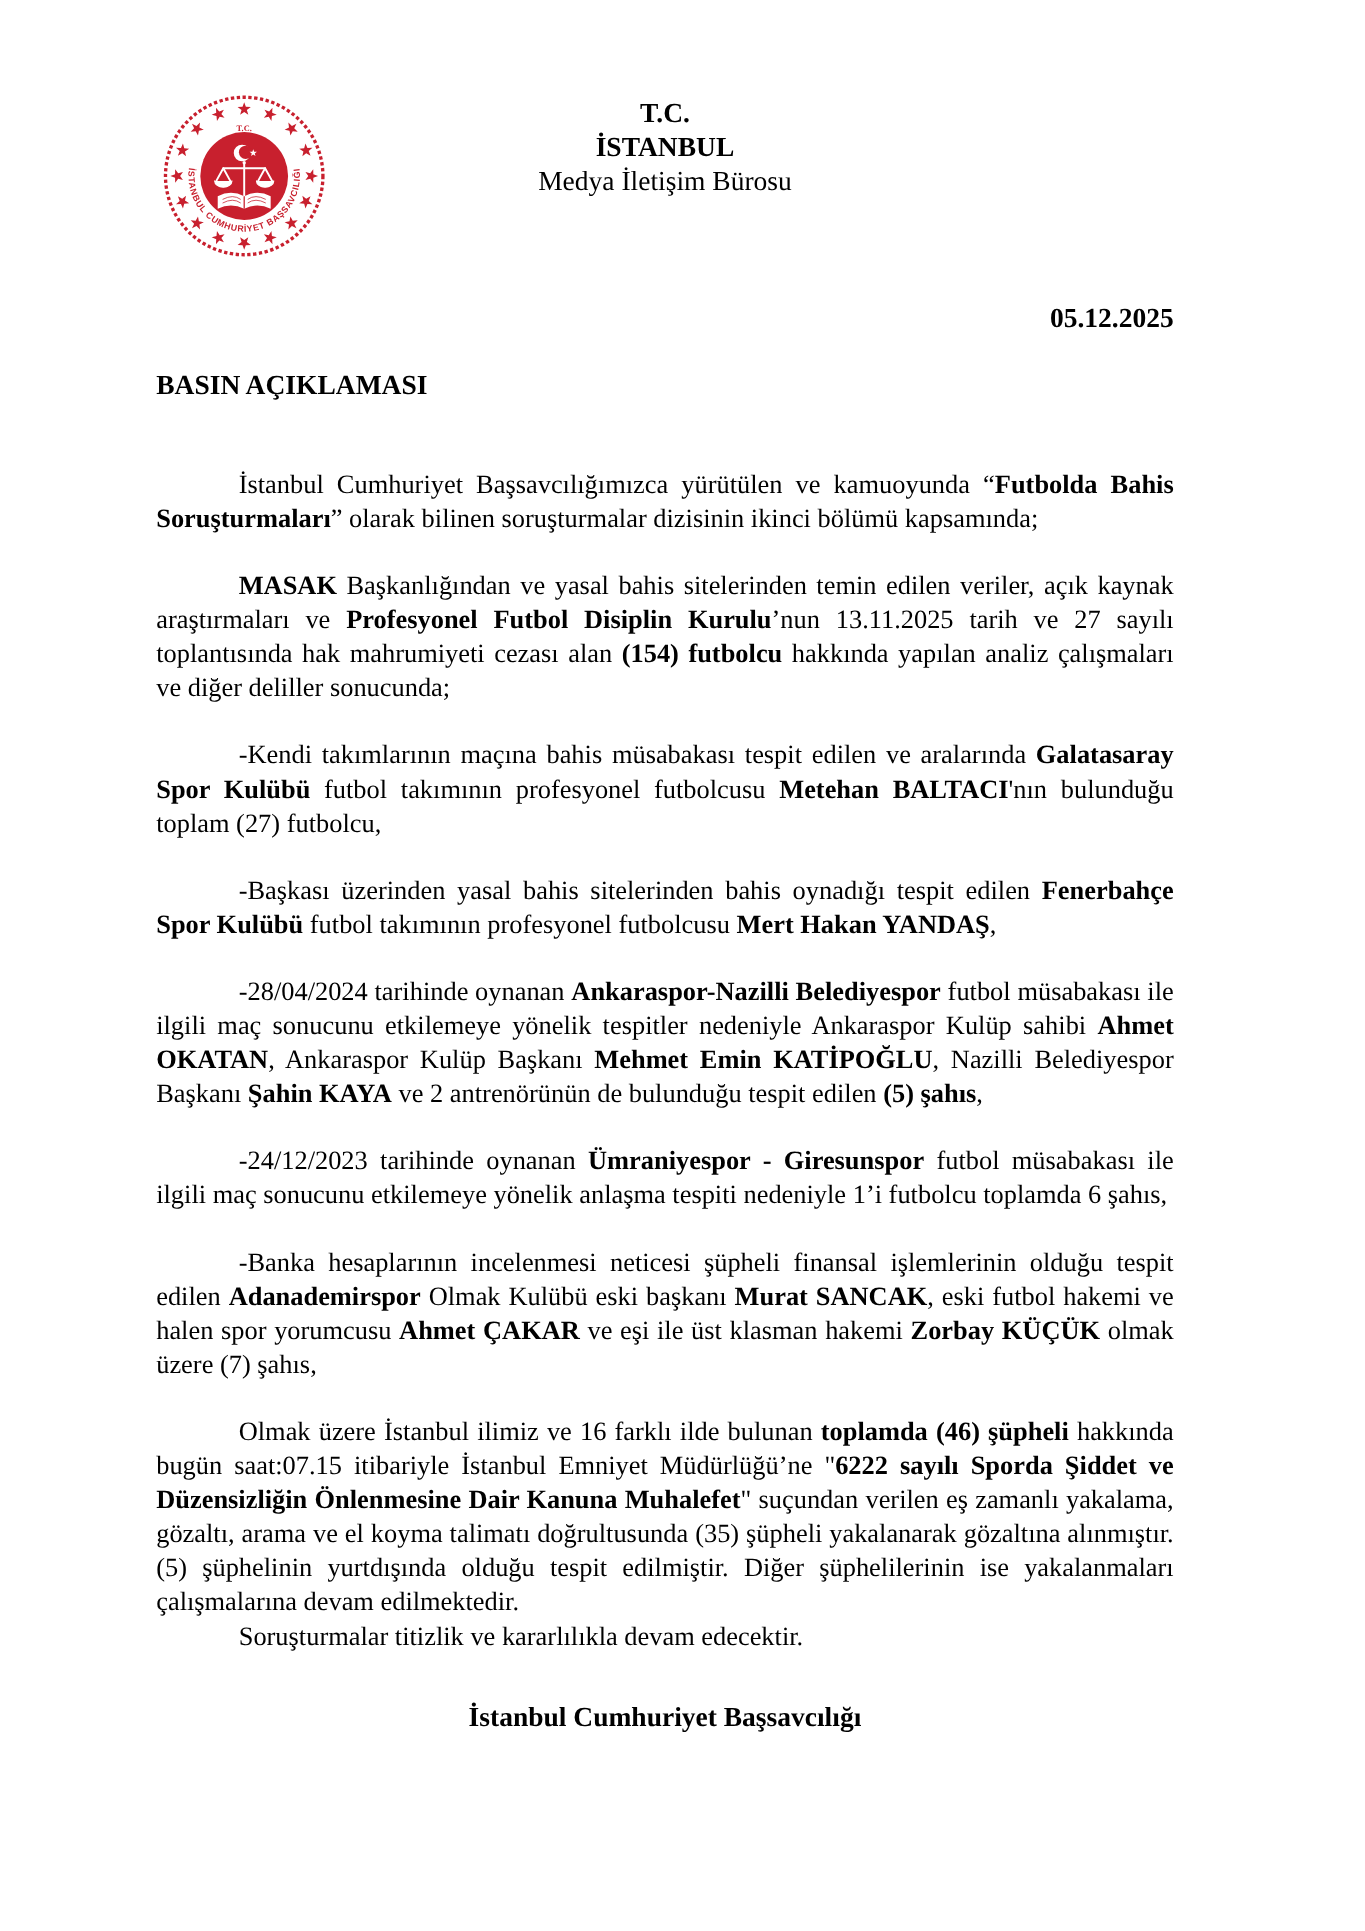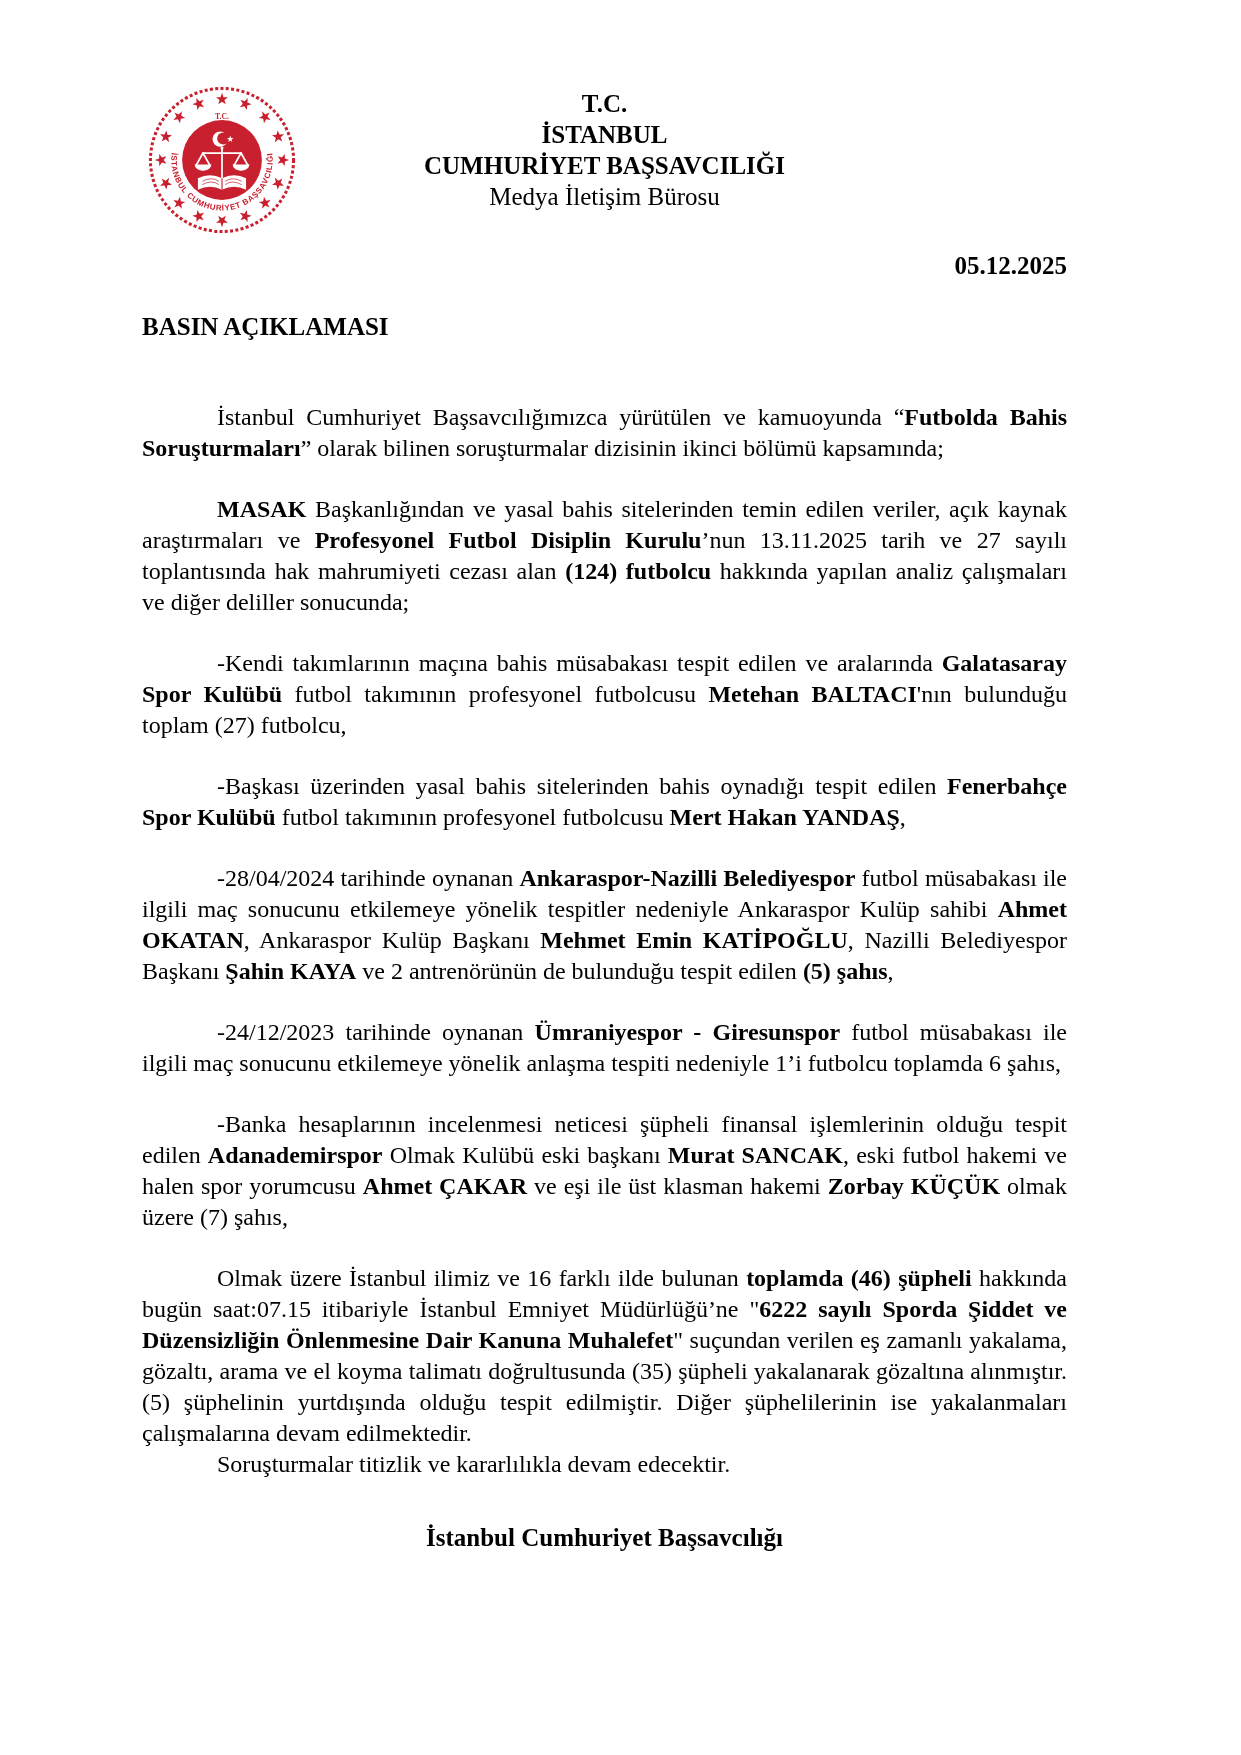--- a/index.html
+++ b/index.html
@@ -35,21 +35,21 @@
   .header-text {
     text-align: center;
     font-size: 25px;
     line-height: 31px;
   }
   .h-line.bold { font-weight: bold; }
   .date {
     text-align: right;
     font-weight: bold;
     font-size: 25px;
-    margin-top: 4px;
+    margin-top: 28px;
     line-height: 31px;
   }
   .doc-title {
     font-weight: bold;
     font-size: 25px;
     margin: 30px 0 0 0;
     line-height: 31px;
   }
   .document-body {
     margin-top: 60px;
@@ -134,32 +134,31 @@
         <path d="M41 74.5 Q 50.5 69.5 60 74.5 Q 69.5 69.5 79 74.5 L 79 83.5 Q 69.5 78.8 60 83.5 Q 50.5 78.8 41 83.5 Z" fill="#ffffff"></path>
         <path d="M60 74.5 V 83.5" stroke="#C8202E" stroke-width="0.9" fill="none"></path>
         <path d="M44.5 76.8 Q 52 72.8 57.5 76.8 M44.5 79.4 Q 52 75.4 57.5 79.4" stroke="#C8202E" stroke-width="0.55" fill="none"></path>
         <path d="M62.5 76.8 Q 68 72.8 75.5 76.8 M62.5 79.4 Q 68 75.4 75.5 79.4" stroke="#C8202E" stroke-width="0.55" fill="none"></path>
       </g>
     </svg>
 
     <div class="header-text">
       <div class="h-line bold">T.C.</div>
       <div class="h-line bold">İSTANBUL</div>
-      <div class="h-line bold">CUMHURİYET BAŞSAVCILIĞI</div>
       <div class="h-line">Medya İletişim Bürosu</div>
     </div>
   </div>
 
   <div class="date">05.12.2025</div>
 
   <h1 class="doc-title">BASIN AÇIKLAMASI</h1>
 
   <div class="document-body">
       <p class="para"><span>İstanbul Cumhuriyet Başsavcılığımızca yürütülen ve kamuoyunda “</span><b>Futbolda Bahis Soruşturmaları</b><span>” olarak bilinen soruşturmalar dizisinin ikinci bölümü kapsamında;</span></p>
-      <p class="para"><b>MASAK</b><span> Başkanlığından ve yasal bahis sitelerinden temin edilen veriler, açık kaynak araştırmaları ve </span><b>Profesyonel Futbol Disiplin Kurulu</b><span>’nun 13.11.2025 tarih ve 27 sayılı toplantısında hak mahrumiyeti cezası alan </span><b>(124) futbolcu</b><span> hakkında yapılan analiz çalışmaları ve diğer deliller sonucunda;</span></p>
+      <p class="para"><b>MASAK</b><span> Başkanlığından ve yasal bahis sitelerinden temin edilen veriler, açık kaynak araştırmaları ve </span><b>Profesyonel Futbol Disiplin Kurulu</b><span>’nun 13.11.2025 tarih ve 27 sayılı toplantısında hak mahrumiyeti cezası alan </span><b>(154) futbolcu</b><span> hakkında yapılan analiz çalışmaları ve diğer deliller sonucunda;</span></p>
       <p class="para"><span>-Kendi takımlarının maçına bahis müsabakası tespit edilen ve aralarında </span><b>Galatasaray Spor Kulübü</b><span> futbol takımının profesyonel futbolcusu </span><b>Metehan BALTACI</b><span>'nın bulunduğu toplam (27) futbolcu,</span></p>
       <p class="para"><span>-Başkası üzerinden yasal bahis sitelerinden bahis oynadığı tespit edilen </span><b>Fenerbahçe Spor Kulübü</b><span> futbol takımının profesyonel futbolcusu </span><b>Mert Hakan YANDAŞ</b><span>,</span></p>
       <p class="para"><span>-28/04/2024 tarihinde oynanan </span><b>Ankaraspor-Nazilli Belediyespor</b><span> futbol müsabakası ile ilgili maç sonucunu etkilemeye yönelik tespitler nedeniyle Ankaraspor Kulüp sahibi </span><b>Ahmet OKATAN</b><span>, Ankaraspor Kulüp Başkanı </span><b>Mehmet Emin KATİPOĞLU</b><span>, Nazilli Belediyespor Başkanı </span><b>Şahin KAYA</b><span> ve 2 antrenörünün de bulunduğu tespit edilen </span><b>(5) şahıs</b><span>,</span></p>
       <p class="para"><span>-24/12/2023 tarihinde oynanan </span><b>Ümraniyespor - Giresunspor</b><span> futbol müsabakası ile ilgili maç sonucunu etkilemeye yönelik anlaşma tespiti nedeniyle 1’i futbolcu toplamda 6 şahıs,</span></p>
       <p class="para"><span>-Banka hesaplarının incelenmesi neticesi şüpheli finansal işlemlerinin olduğu tespit edilen </span><b>Adanademirspor</b><span> Olmak Kulübü eski başkanı </span><b>Murat SANCAK</b><span>, eski futbol hakemi ve halen spor yorumcusu </span><b>Ahmet ÇAKAR</b><span> ve eşi ile üst klasman hakemi </span><b>Zorbay KÜÇÜK</b><span> olmak üzere (7) şahıs,</span></p>
       <p class="para"><span>Olmak üzere İstanbul ilimiz ve 16 farklı ilde bulunan </span><b>toplamda (46) şüpheli</b><span> hakkında bugün saat:07.15 itibariyle İstanbul Emniyet Müdürlüğü’ne "</span><b>6222 sayılı Sporda Şiddet ve Düzensizliğin Önlenmesine Dair Kanuna Muhalefet</b><span>" suçundan verilen eş zamanlı yakalama, gözaltı, arama ve el koyma talimatı doğrultusunda (35) şüpheli yakalanarak gözaltına alınmıştır. (5) şüphelinin yurtdışında olduğu tespit edilmiştir. Diğer şüphelilerinin ise yakalanmaları çalışmalarına devam edilmektedir.</span></p>
       <p class="para tight"><span>Soruşturmalar titizlik ve kararlılıkla devam edecektir.</span></p>
     </div>
 
   <div class="signature">İstanbul Cumhuriyet Başsavcılığı</div>

